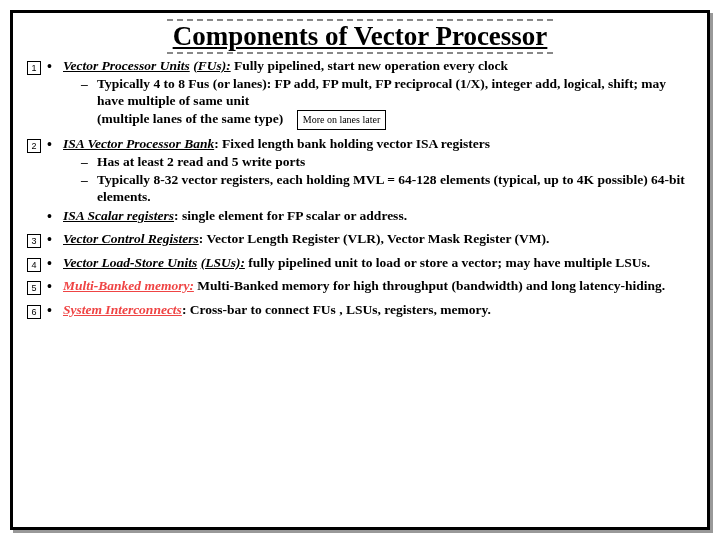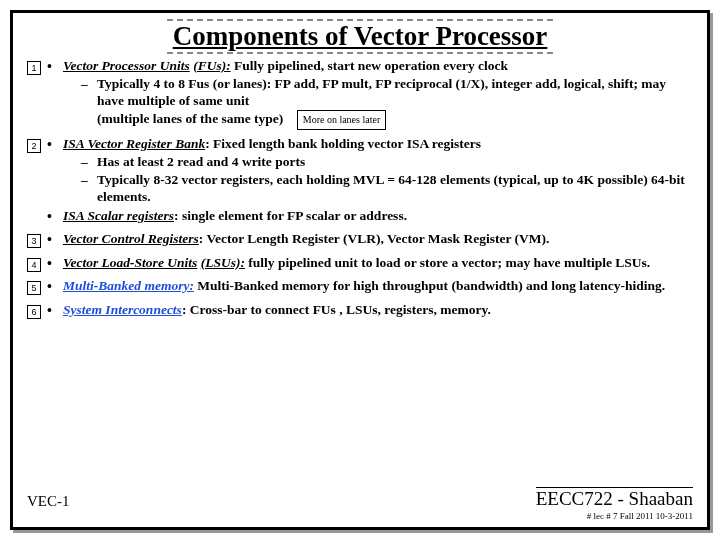--- a/index.html
+++ b/index.html
@@ -95,21 +95,21 @@
   .course {
     font-size: 19px;
     border-top: 1px solid #000;
     padding-top: 0;
   }
   .footer-sub {
     text-align: right;
     font-size: 9px;
     margin-top: 1px;
   }
-  .red { color: #1d4ed8; }
+  .red { color: #ef4444; }
 </style>
 </head>
 <body>
 
 <div class="slide">
   <div class="title-wrap">
     <div class="title">Components of Vector Processor</div>
   </div>
 
   <div class="content">
@@ -130,24 +130,24 @@
           <b>(multiple lanes of the same type)</b>
           <span class="inline-box">More on lanes later</span>
         </div>
       </div>
     </div>
 
     <div class="row">
       <div class="numbox">2</div>
       <div class="bulcol">•</div>
       <div class="body">
-        <b><span class="term">ISA Vector Register Bank</span><span>: Fixed length bank holding vector ISA registers</span></b>
+        <b><span class="term">ISA Vector Processor Bank</span><span>: Fixed length bank holding vector ISA registers</span></b>
         <div class="sub">
           <div class="dash">–</div>
-          <div class="subtext"><b>Has at least 2 read and 4 write ports</b></div>
+          <div class="subtext"><b>Has at least 2 read and 5 write ports</b></div>
         </div>
         <div class="sub">
           <div class="dash">–</div>
           <div class="subtext"><b>Typically 8-32 vector registers, each holding MVL = 64-128 elements (typical, up to 4K possible)   64-bit elements.</b></div>
         </div>
       </div>
     </div>
     <div class="row" style="margin-top:-4px">
       <div style="width:14px;margin-right:6px"></div>
       <div class="bulcol">•</div>
@@ -184,20 +184,13 @@
     <div class="row">
       <div class="numbox">6</div>
       <div class="bulcol">•</div>
       <div class="body">
         <b><span class="term red">System Interconnects</span><span>: Cross-bar to connect FUs , LSUs, registers, memory.</span></b>
       </div>
     </div>
 
   </div>
 
-  <div class="footer">
-    <div class="footer-top">
-      <div class="vec">VEC-1</div>
-      <div class="course">EECC722 - Shaaban</div>
-    </div>
-    <div class="footer-sub">#  lec # 7    Fall 2011   10-3-2011</div>
-  </div>
 </div>
 
 </body></html>

